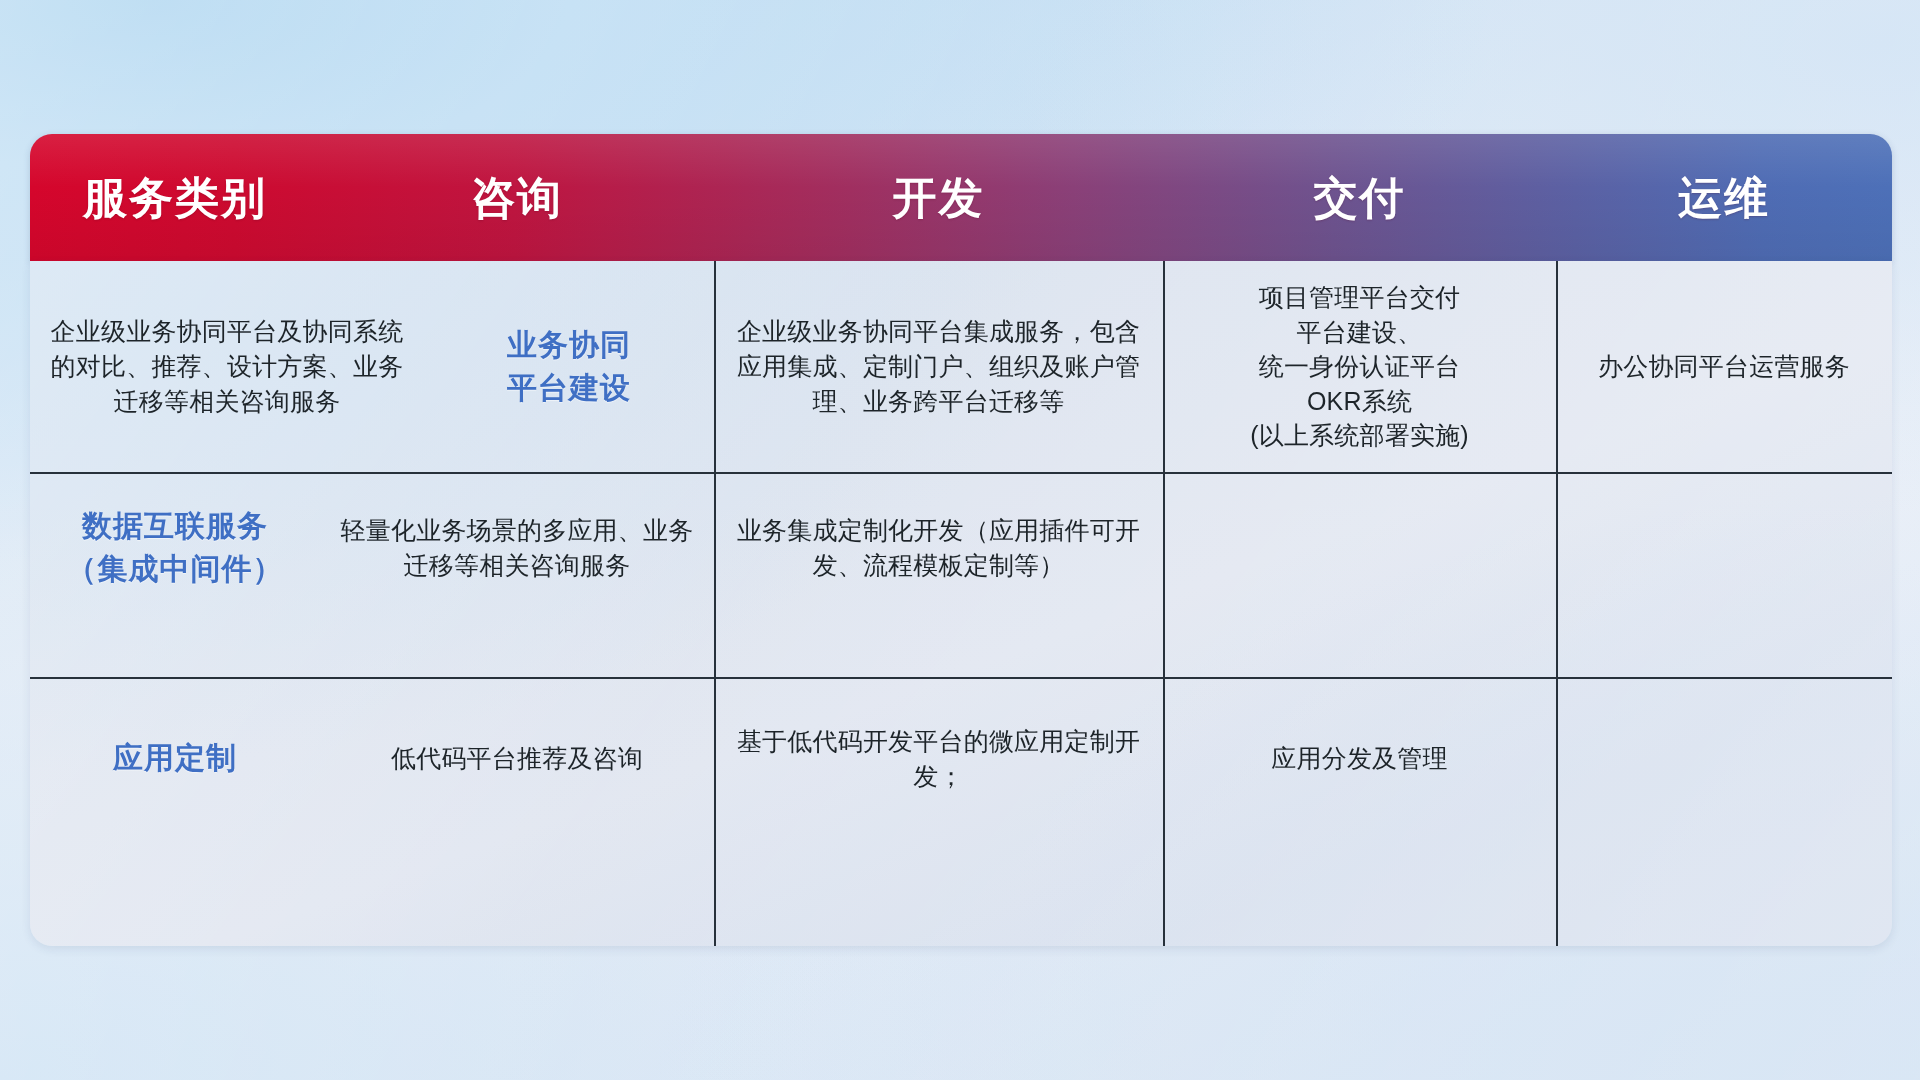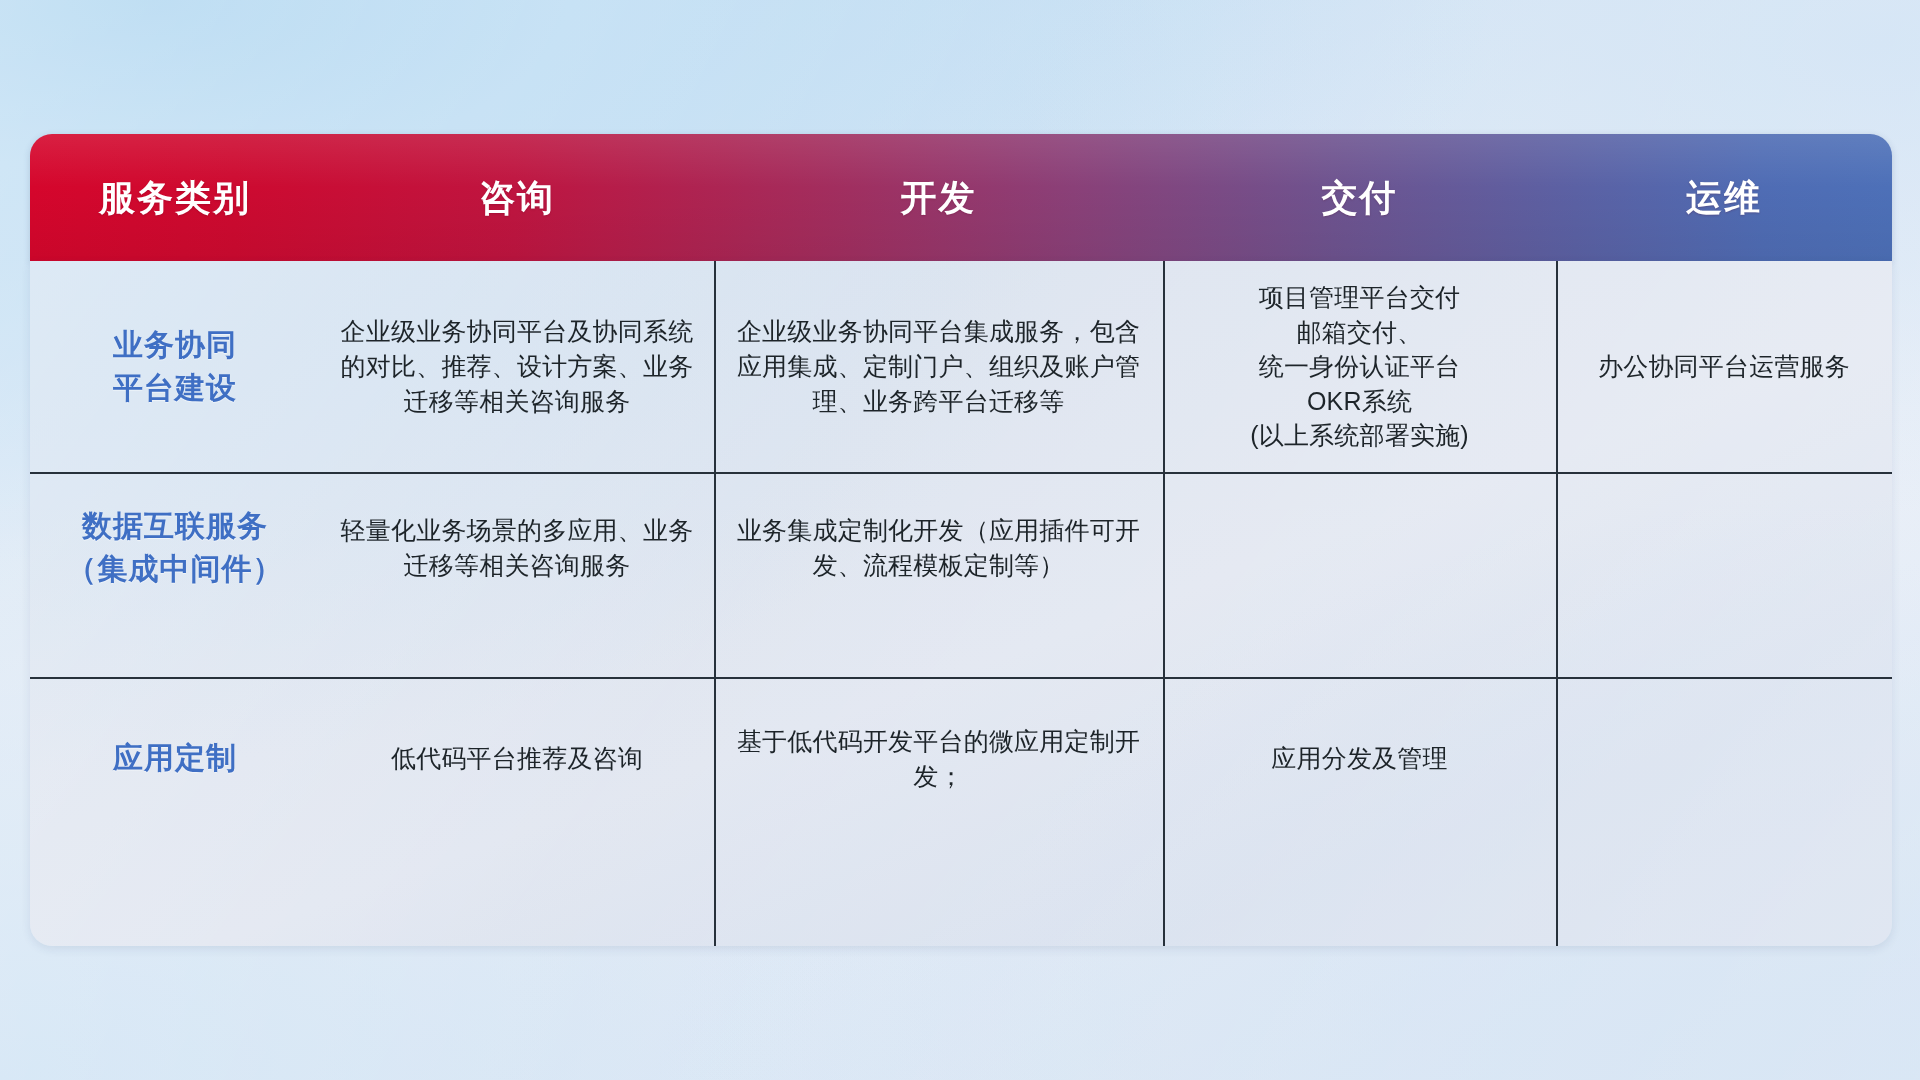--- a/index.html
+++ b/index.html
@@ -69,21 +69,21 @@
     position: absolute;
     inset: 0;
     background: linear-gradient(180deg, rgba(255,255,255,0.10) 0%, rgba(255,255,255,0.0) 42%, rgba(0,0,0,0.05) 100%);
     pointer-events: none;
   }
 
   .th {
     position: relative;
     z-index: 2;
     color: #ffffff;
-    font-size: 36px;
+    font-size: 44px;
     font-weight: bold;
     letter-spacing: 2px;
     text-align: center;
     line-height: 1;
     text-shadow: 0 1px 2px rgba(80,0,30,0.22);
     white-space: nowrap;
   }
 
   
   .table-body {
@@ -190,36 +190,36 @@
 
   <div class="table-body">
 
     <div class="hline hline-1"></div>
     <div class="hline hline-2"></div>
     <div class="vline vline-1"></div>
     <div class="vline vline-2"></div>
     <div class="vline vline-3"></div>
 
     <div class="row row-1">
+      <div class="cell c-con">
+        <div class="cell-text">企业级业务协同平台及协同系统的对比、推荐、设计方案、业务迁移等相关咨询服务</div>
+      </div>
       <div class="cell c-cat">
         <div class="cat-label">
           <div>业务协同</div>
           <div>平台建设</div>
         </div>
       </div>
-      <div class="cell c-con">
-        <div class="cell-text">企业级业务协同平台及协同系统的对比、推荐、设计方案、业务迁移等相关咨询服务</div>
-      </div>
       <div class="cell c-dev">
         <div class="cell-text">企业级业务协同平台集成服务，包含应用集成、定制门户、组织及账户管理、业务跨平台迁移等</div>
       </div>
       <div class="cell c-del">
         <div class="cell-text tall">
           <div>项目管理平台交付</div>
-          <div>邮箱交付、</div>
+          <div>平台建设、</div>
           <div>统一身份认证平台</div>
           <div>OKR系统</div>
           <div>(以上系统部署实施)</div>
         </div>
       </div>
       <div class="cell c-ops">
         <div class="cell-text">办公协同平台运营服务</div>
       </div>
     </div>
 

